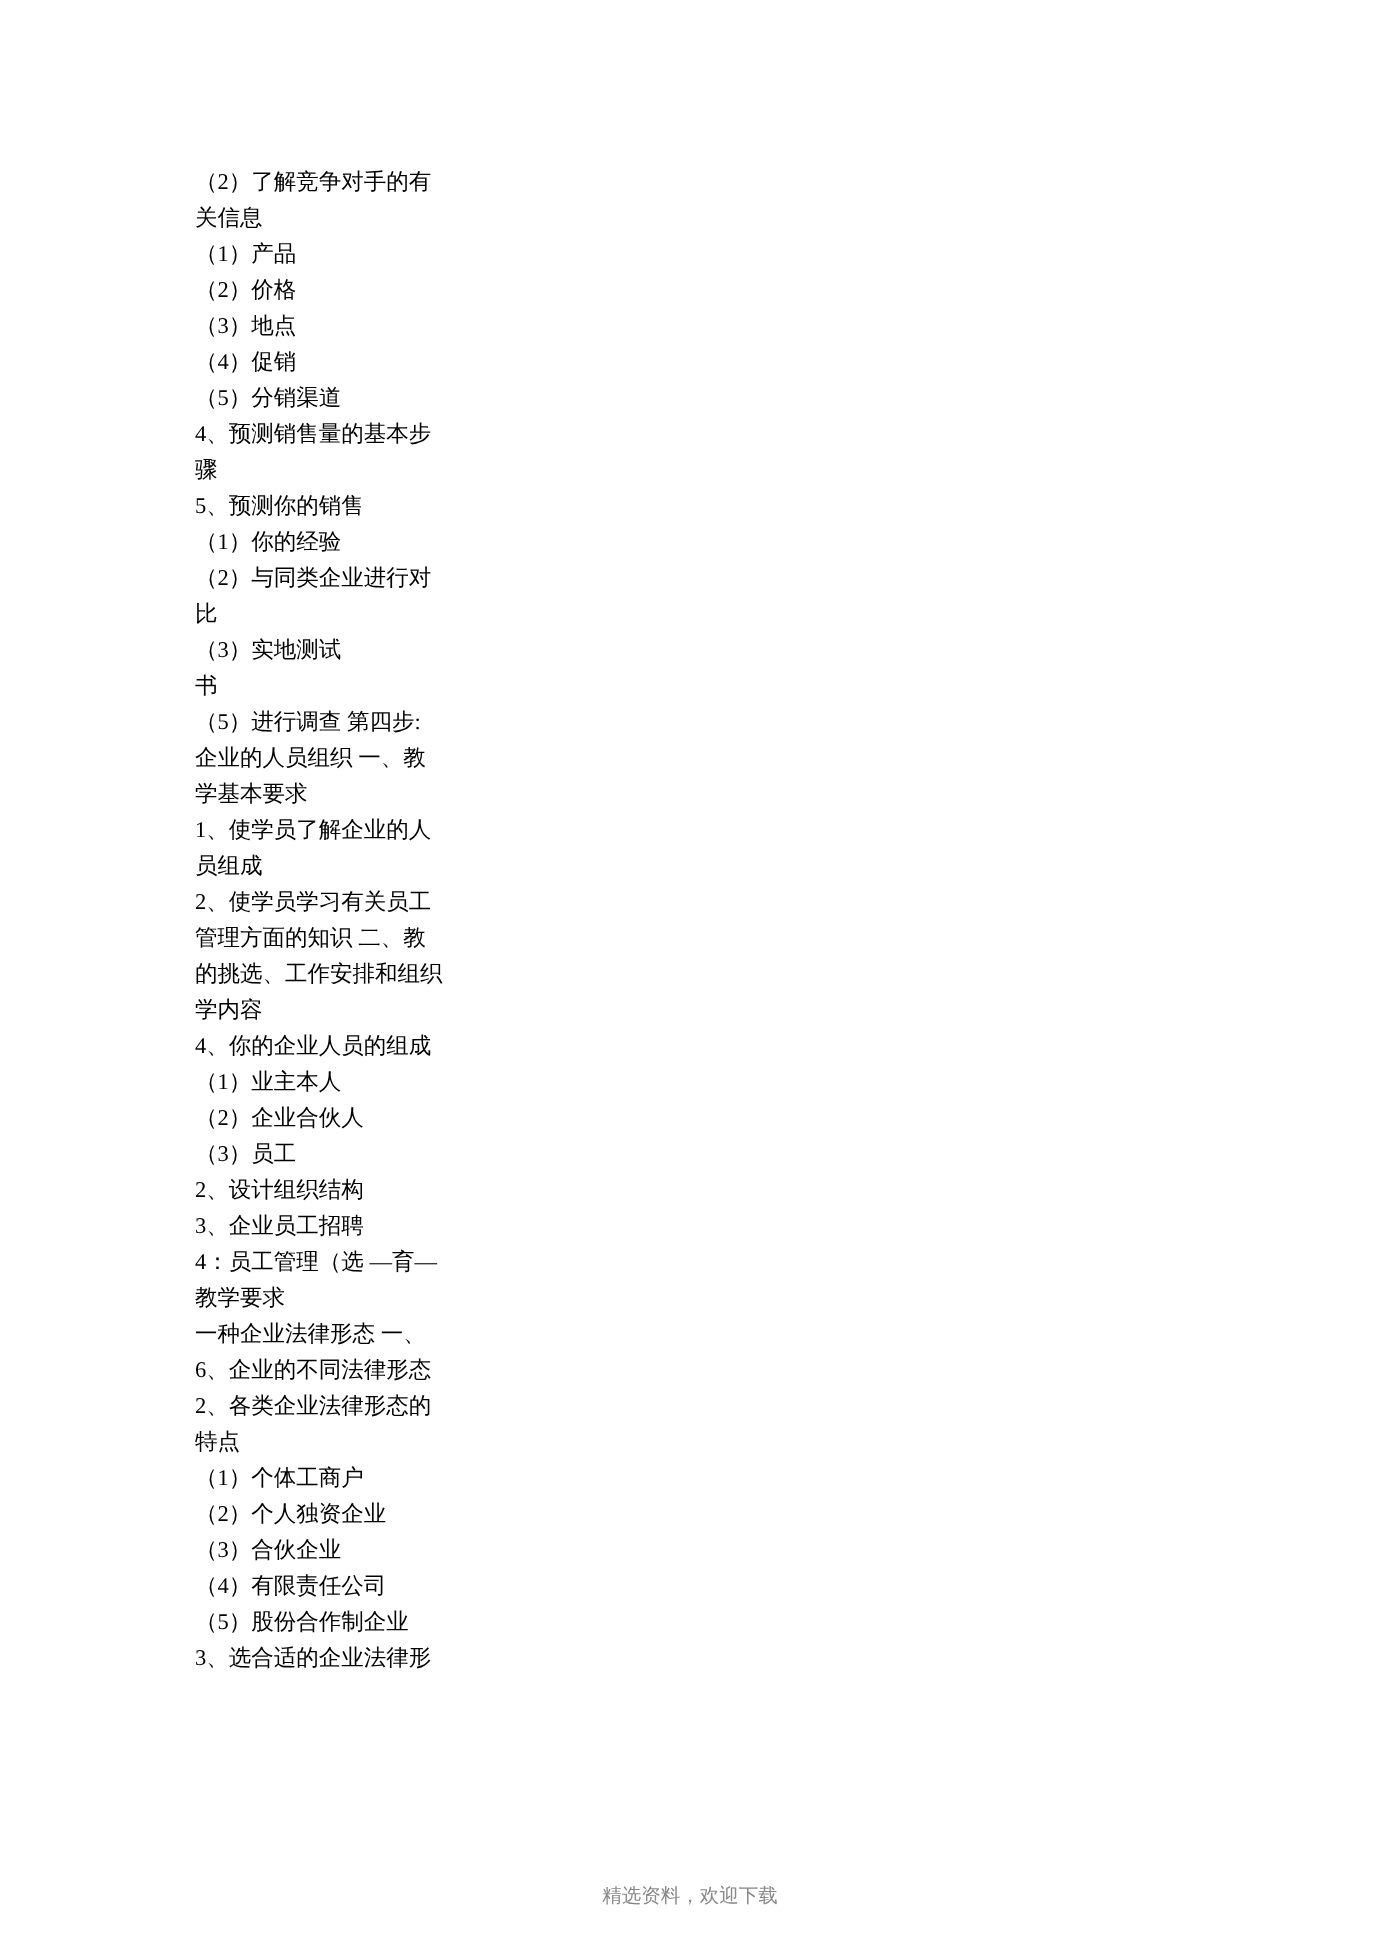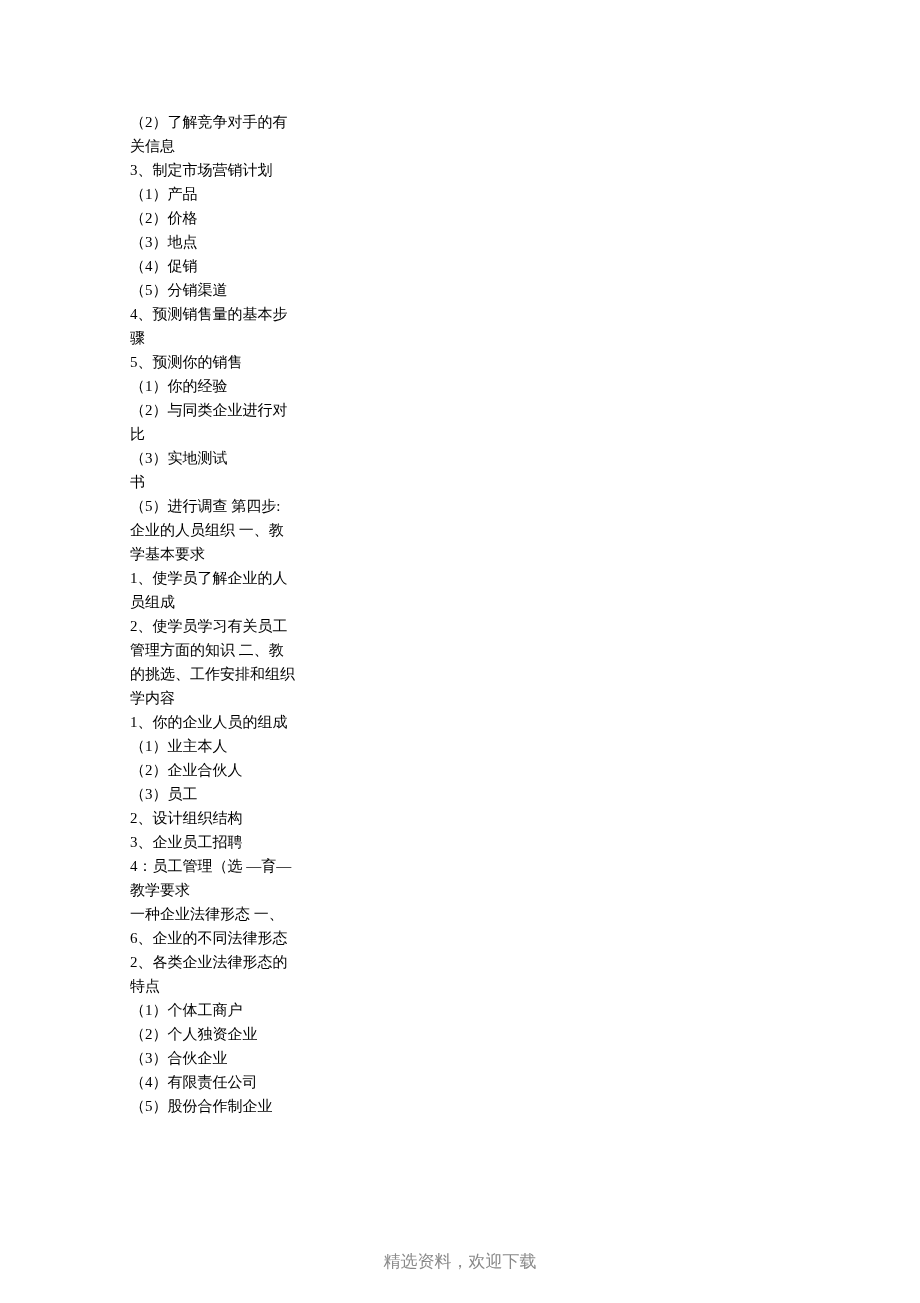--- a/index.html
+++ b/index.html
@@ -24,33 +24,32 @@
   }
   .line {
     white-space: nowrap;
   }
   .footer {
     position: absolute;
     bottom: 30px;
     left: 0;
     width: 920px;
     text-align: center;
-    font-size: 17px;
+    font-size: 13px;
     color: #888;
     font-family: "SimSun", "宋体", serif;
   }
 </style>
 </head>
 <body>
 
 <div class="page">
   <div class="content" id="content">
       <div class="line">（2）了解竞争对手的有</div>
       <div class="line">关信息</div>
-      <div class="line">3、制定市场营销计划</div>
       <div class="line">（1）产品</div>
       <div class="line">（2）价格</div>
       <div class="line">（3）地点</div>
       <div class="line">（4）促销</div>
       <div class="line">（5）分销渠道</div>
       <div class="line">4、预测销售量的基本步</div>
       <div class="line">骤</div>
       <div class="line">5、预测你的销售</div>
       <div class="line">（1）你的经验</div>
       <div class="line">（2）与同类企业进行对</div>
@@ -59,32 +58,33 @@
       <div class="line">书</div>
       <div class="line">（5）进行调查 第四步:</div>
       <div class="line">企业的人员组织 一、教</div>
       <div class="line">学基本要求</div>
       <div class="line">1、使学员了解企业的人</div>
       <div class="line">员组成</div>
       <div class="line">2、使学员学习有关员工</div>
       <div class="line">管理方面的知识 二、教</div>
       <div class="line">的挑选、工作安排和组织</div>
       <div class="line">学内容</div>
-      <div class="line">1、你的企业人员的组成</div>
+      <div class="line">4、你的企业人员的组成</div>
       <div class="line">（1）业主本人</div>
       <div class="line">（2）企业合伙人</div>
       <div class="line">（3）员工</div>
       <div class="line">2、设计组织结构</div>
       <div class="line">3、企业员工招聘</div>
       <div class="line">4：员工管理（选 —育—</div>
       <div class="line">教学要求</div>
       <div class="line">一种企业法律形态 一、</div>
       <div class="line">6、企业的不同法律形态</div>
       <div class="line">2、各类企业法律形态的</div>
       <div class="line">特点</div>
       <div class="line">（1）个体工商户</div>
       <div class="line">（2）个人独资企业</div>
       <div class="line">（3）合伙企业</div>
       <div class="line">（4）有限责任公司</div>
       <div class="line">（5）股份合作制企业</div>
+      <div class="line">3、选合适的企业法律形</div>
     </div>
   <div class="footer">精选资料，欢迎下载</div>
 </div>
 
 </body></html>

